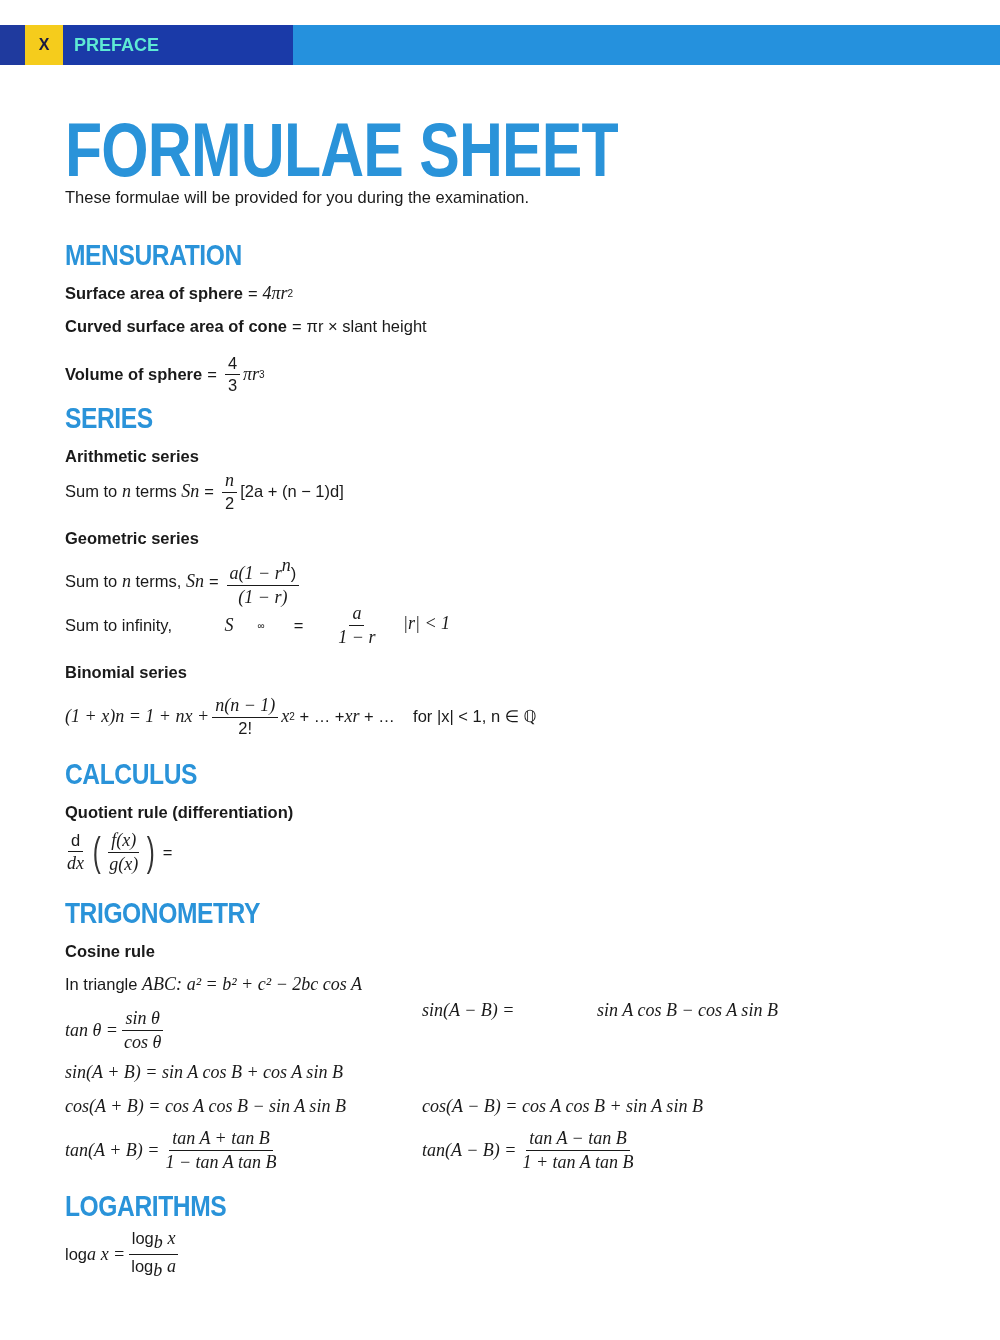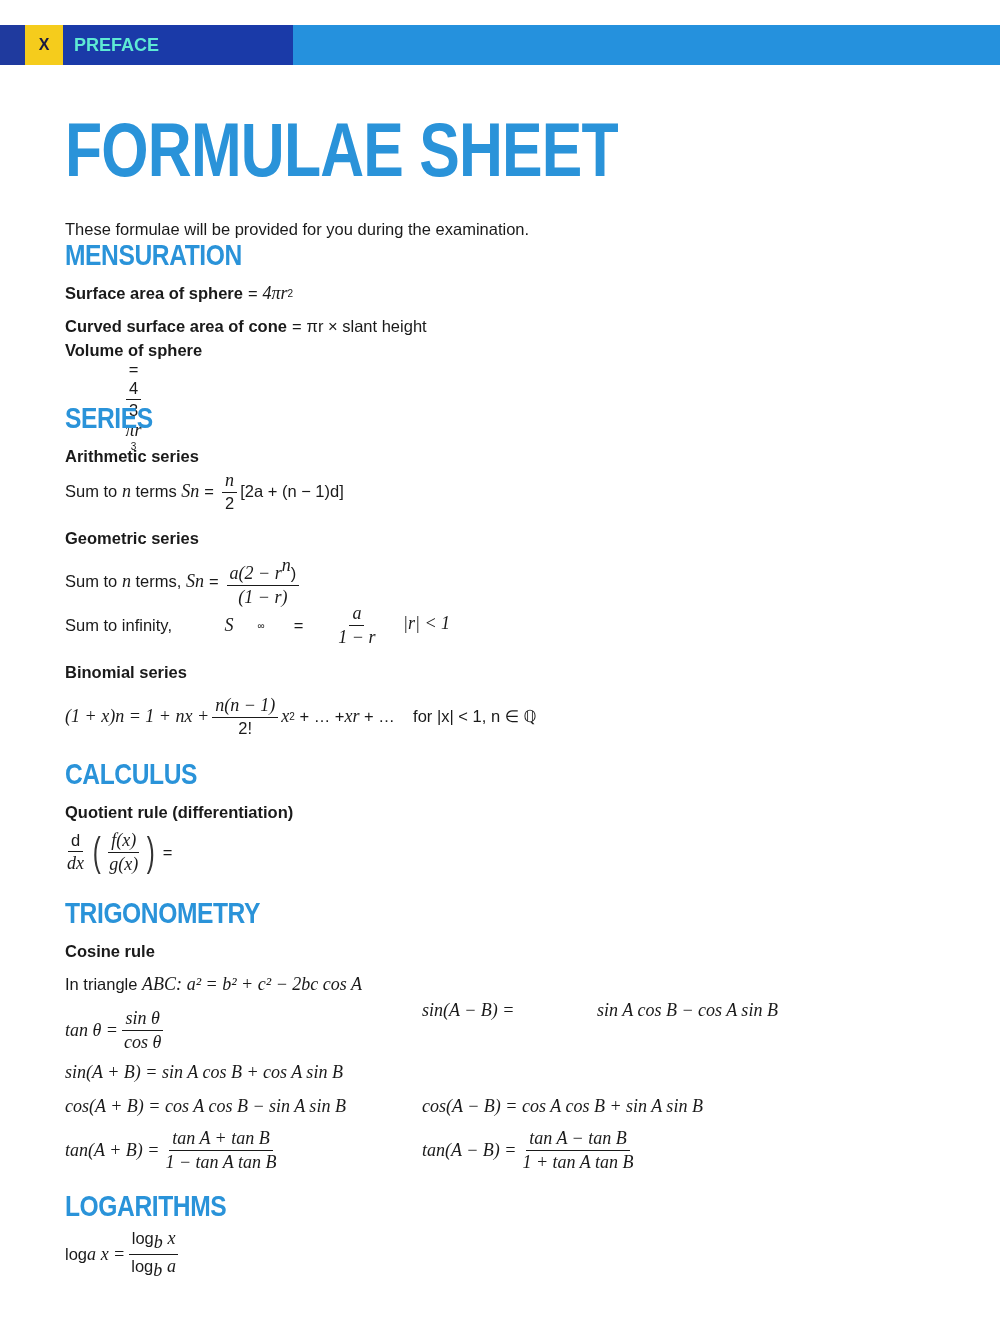--- a/index.html
+++ b/index.html
@@ -10,21 +10,21 @@
   .seg-edge{left:0;width:25px;background:#1f3a9e;}
   .seg-page{left:25px;width:38px;background:#f5cc1c;color:#1a1a40;font-weight:bold;
     font-size:16px;line-height:40px;text-align:center;}
   .seg-title{left:63px;width:230px;background:#1a3aa8;color:#5eead4;font-weight:bold;
     font-size:18px;line-height:40px;padding-left:11px;box-sizing:border-box;transform-origin:left;}
   .seg-bar{left:293px;width:707px;background:#2591dd;}
   .content{position:absolute;left:65px;top:0;width:900px;}
   .abs{position:absolute;white-space:nowrap;}
   .big-title{font-family:"Liberation Sans",sans-serif;font-weight:bold;color:#2a93d9;
     font-size:76px;letter-spacing:-1px;transform:scaleX(0.80);transform-origin:left;line-height:1;}
-  .intro{font-size:16.5px;margin-top:32px;}
+  .intro{font-size:16.5px;}
   .sec{font-weight:bold;color:#2a93d9;font-size:30px;transform:scaleX(0.82);transform-origin:left;line-height:1;letter-spacing:-0.5px;}
   .sub{font-weight:bold;font-size:16.5px;}
   .f{font-size:16.5px;display:flex;align-items:center;}
   .f b{font-weight:bold;}
   .i{font-family:"Liberation Serif",serif;font-style:italic;font-size:18px;}
   .frac{display:inline-flex;flex-direction:column;align-items:center;vertical-align:middle;margin:0 3px;}
   .frac .num{padding:0 3px 1px 3px;border-bottom:1px solid #1a1a1a;line-height:1.15;}
   .frac .den{padding:1px 3px 0 3px;line-height:1.15;}
   sup{font-size:10px;vertical-align:8px;}
   sub{font-size:10px;vertical-align:-4px;}
@@ -50,21 +50,21 @@
     <b>Surface area of sphere</b>
     <span class="op">=</span>
     <span class="i">4πr</span>
       <sup>2</sup>
   </div>
   <div class="abs f" style="top:317px;">
     <b>Curved surface area of cone</b>
     <span class="op">=</span>
     <span>πr × slant height</span>
   </div>
-  <div class="abs f" style="top:341px;flex-direction:column;">
+  <div class="abs f" style="top:354px;">
     <b>Volume of sphere</b>
     <span class="op">=</span>
     <span class="frac">
         <span class="num">4</span>
         <span class="den">3</span>
       </span>
     <span class="i">πr</span>
       <sup>3</sup>
   </div>
 
@@ -78,21 +78,21 @@
         <span class="den">2</span>
       </span>
     <span>[2a + (n − 1)d]</span>
   </div>
 
   <div class="abs sub" style="top:529px;">Geometric series</div>
   <div class="abs f" style="top:555px;">
     <span>Sum to</span>&nbsp;<span class="i">n</span>&nbsp;<span>terms,</span>&nbsp;<span class="i">S</span><sub class="i">n</sub>
     <span class="op">=</span>
     <span class="frac">
-        <span class="num"><span class="i">a(2 − r</span><sup class="i">n</sup><span>)</span></span>
+        <span class="num"><span class="i">a(1 − r</span><sup class="i">n</sup><span>)</span></span>
         <span class="den i">(1 − r)</span>
       </span>
   </div>
   <div class="abs f" style="top:603px;gap:24px;">
     <span>Sum to infinity,</span>&nbsp;<span class="i">S</span><sub>∞</sub>
     <span class="op">=</span>
     <span class="frac">
         <span class="num i">a</span>
         <span class="den i">1 − r</span>
       </span>

